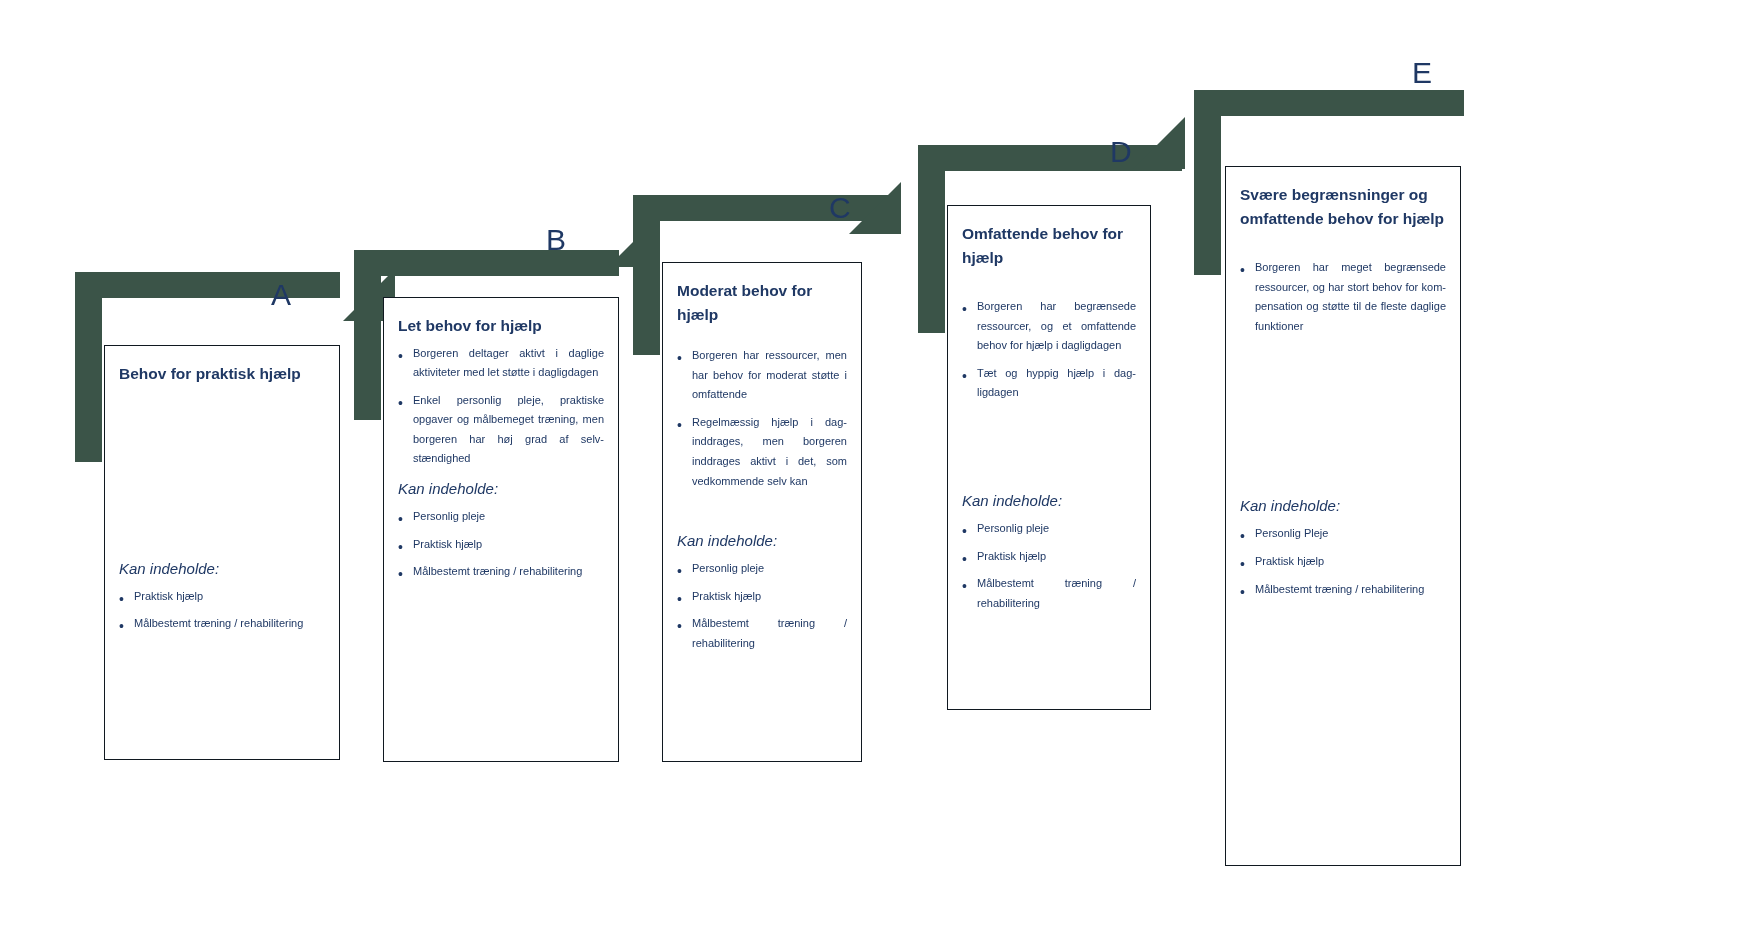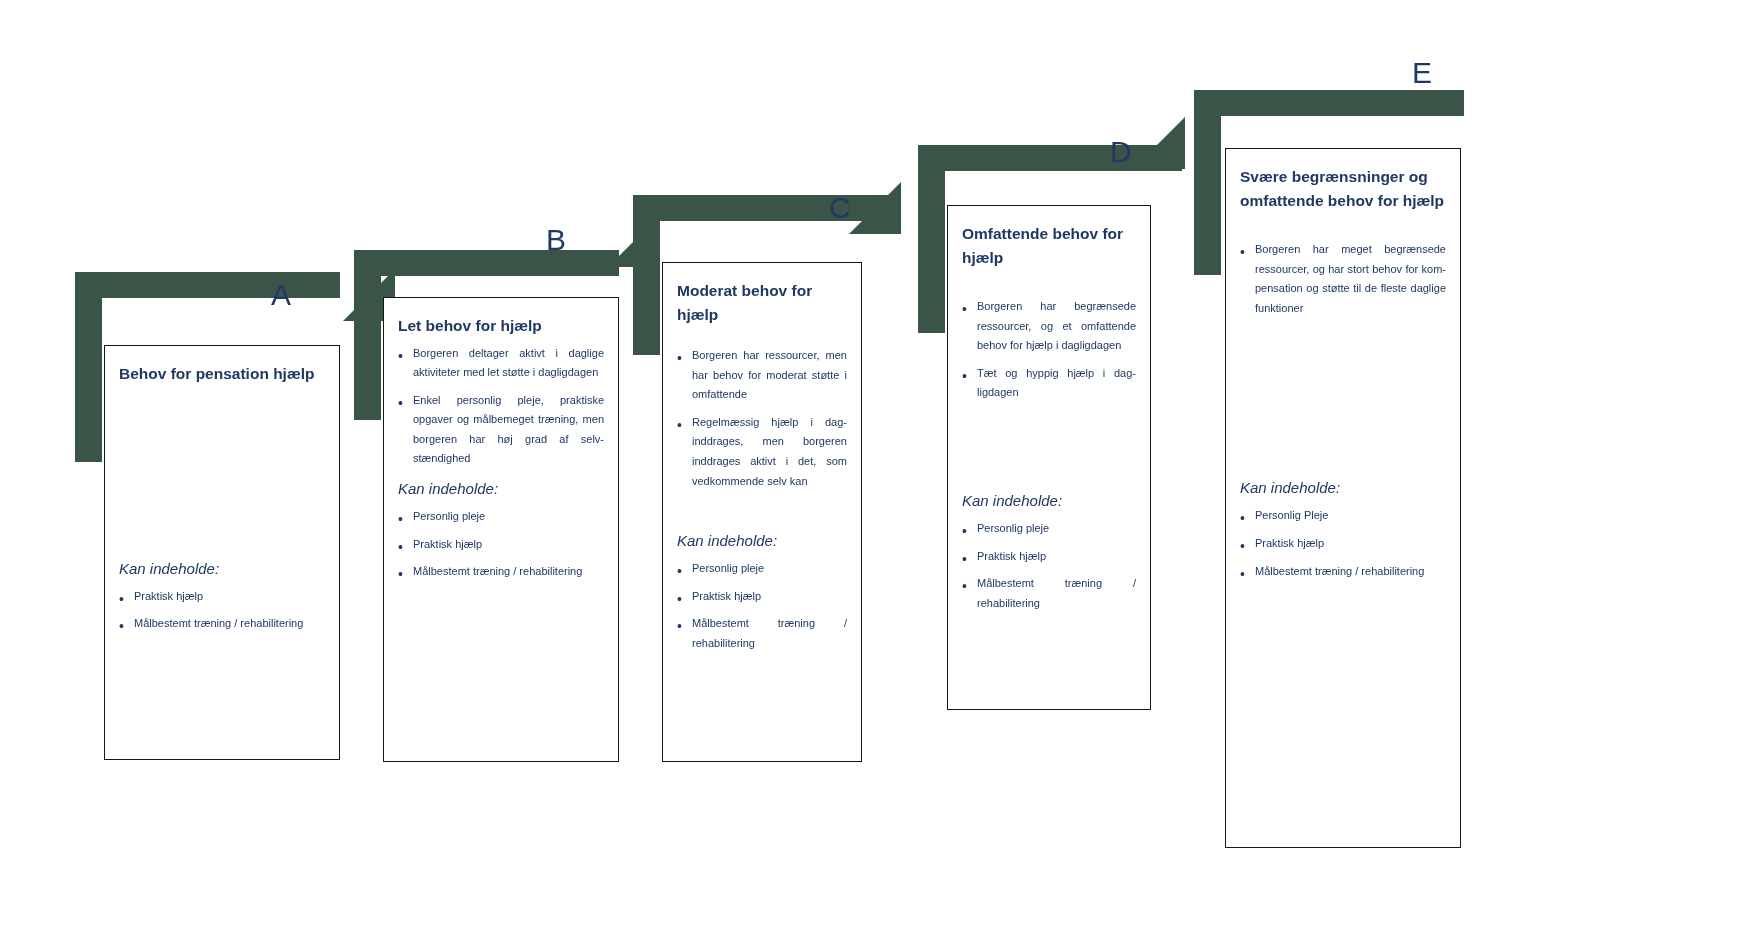--- a/index.html
+++ b/index.html
@@ -160,36 +160,36 @@
   #step-d .tri        { left: 215px; top: -28px; }
   #step-d .step-letter{ left: 192px; top: -8px; }
   #step-d .card       { left: 29px; top: 60px; width: 204px; height: 505px; }
 
   
   #step-e { left: 1194px; top: 90px; }
   #step-e .bracket { width: 270px; height: 185px; }
   #step-e .bracket .bar-top  { width: 270px; }
   #step-e .bracket .bar-left { height: 185px; }
   #step-e .step-letter{ left: 218px; top: -32px; }
-  #step-e .card       { left: 31px; top: 58px; width: 236px; height: 700px; }
+  #step-e .card       { left: 31px; top: 76px; width: 236px; height: 700px; }
 </style>
 </head>
 <body>
 
 <div id="stage">
 
   <div class="step" id="step-a">
     <div class="bracket">
       <div class="bar-top"></div>
       <div class="bar-left"></div>
     </div>
     <div class="tri"></div>
     <div class="step-letter">A</div>
     <div class="card">
-      <div class="card-title">Behov for pensation hjælp</div>
+      <div class="card-title">Behov for praktisk hjælp</div>
       <div class="spacer" style="height:165px;"></div>
       <div class="kan">Kan indeholde:</div>
       <ul class="bullets">
         <li>Praktisk hjælp</li>
         <li>Målbestemt træning / rehabilitering</li>
       </ul>
     </div>
   </div>
 
   <div class="step" id="step-b">

